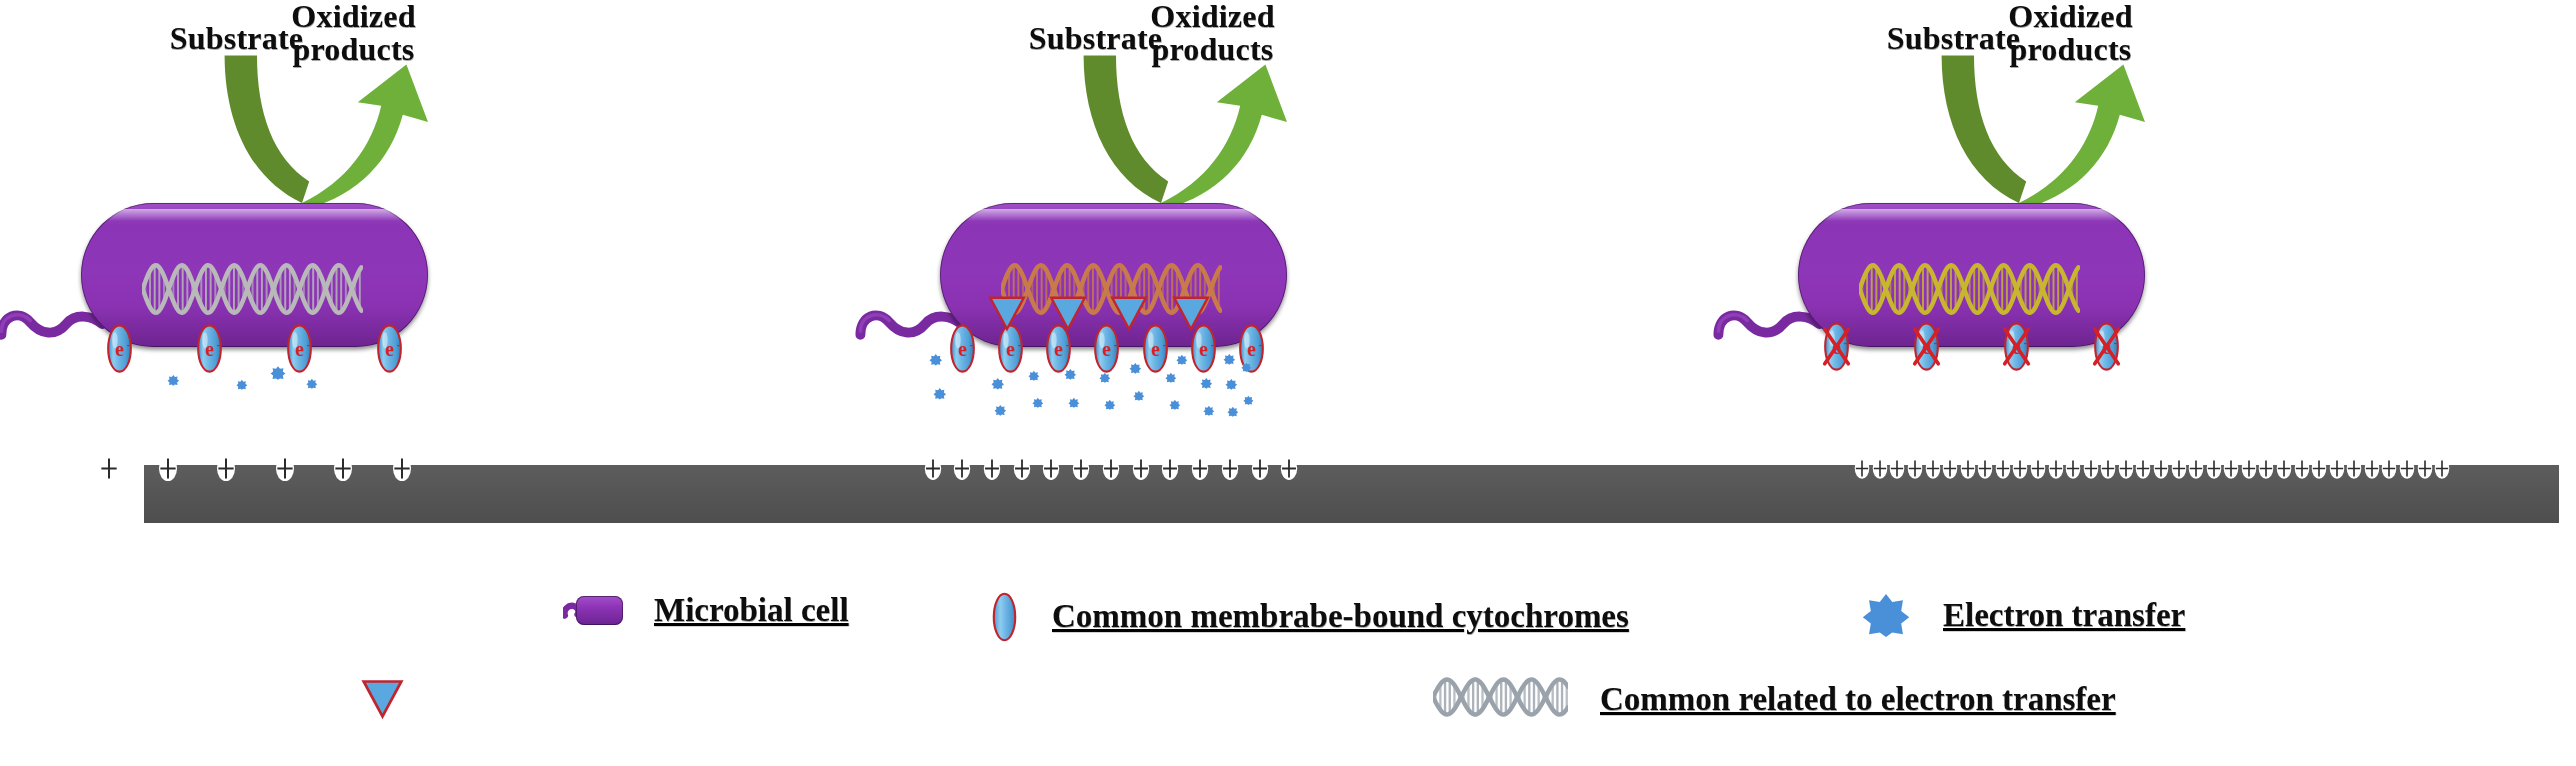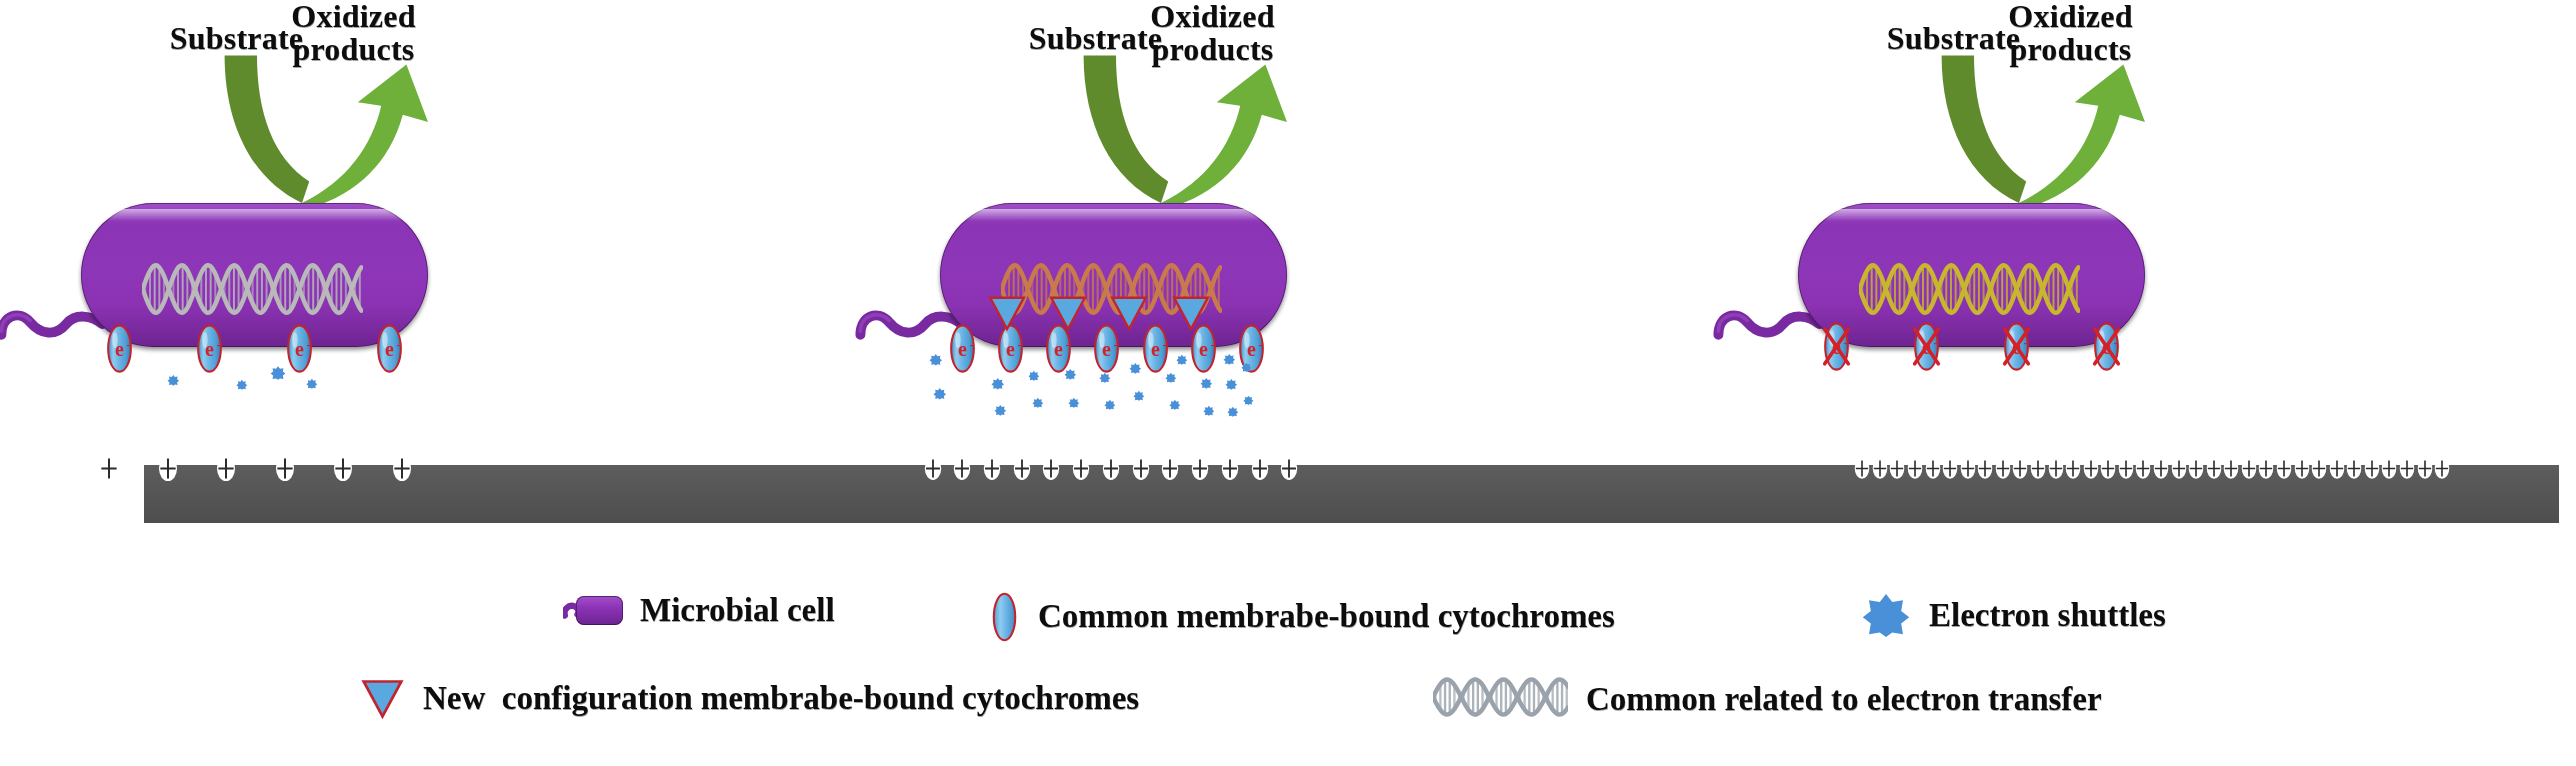--- a/index.html
+++ b/index.html
@@ -54,21 +54,21 @@
 
   
   .electrode{position:absolute;left:144px;top:465px;width:2415px;height:58px;
       background:linear-gradient(180deg,#5d5d5d 0%,#565656 45%,#4e4e4e 100%);
       z-index:1;}
   .plus{position:absolute;z-index:7;}
 
   
   .legend{position:absolute;left:0;top:590px;width:2576px;}
   .legend-row{position:relative;height:56px;}
-  .lg-item{position:absolute;display:flex;align-items:center;gap:18px;}
+  .lg-item{position:absolute;display:flex;align-items:center;gap:32px;text-decoration:underline;}
   .lg-text{font-size:33px;font-weight:bold;color:#0d0d0d;white-space:pre;
            font-family:"Liberation Serif",serif;
            text-shadow:0.5px 0.5px 0 rgba(0,0,0,.35);}
   .lg-icon{display:flex;align-items:center;justify-content:center;}
 
   
   .mc-glyph{position:relative;width:59px;height:32px;}
   .mc-body{position:absolute;left:12.6px;top:1.8px;width:47px;height:29px;border-radius:8px;
      background:linear-gradient(180deg,#a24fc9 0%,#8c33b6 40%,#7a2aa1 75%,#6b2390 100%);
      box-shadow:inset 0 0 0 0.9px rgba(40,10,60,.6);}
@@ -873,34 +873,33 @@
         </span>
         <span class="lg-text">Common membrabe-bound cytochromes</span>
       </div>
 
       <div class="lg-item" style="left:1861px;top:1.8px;">
         <span class="lg-icon">
           <svg width="50" height="47" viewBox="0 0 56 52">
             <path d="M28 2 L35 11 L47 9 L45 21 L54 28 L45 35 L47 47 L35 45 L28 50 L21 45 L9 47 L11 35 L2 28 L11 21 L9 9 L21 11 Z" fill="#4a90d9"></path>
           </svg>
         </span>
-        <span class="lg-text">Electron shuttles</span>
+        <span class="lg-text">Electron transfer</span>
       </div>
 
     </div>
 
     <div class="legend-row" style="margin-top:31px;">
 
       <div class="lg-item" style="left:360px;top:0px;">
         <span class="lg-icon">
           <svg width="45" height="43" viewBox="0 0 50 48">
             <path d="M4 5 L46 5 L25 44 Z" fill="#59a8df" stroke="#c2242e" stroke-width="3"></path>
           </svg>
         </span>
-        <span class="lg-text">New  configuration membrabe-bound cytochromes</span>
       </div>
 
       <div class="lg-item" style="left:1433px;top:0px;">
         <span class="lg-icon">
           <span id="legend-dna"><svg width="135" height="40" viewBox="0 0 150 44">
                 <line x1="3.0" y1="27.8" x2="3.0" y2="16.2" stroke="#9aa3ab" stroke-width="2.6" opacity="0.49"></line>
                 <line x1="8.2" y1="36.3" x2="8.2" y2="7.7" stroke="#9aa3ab" stroke-width="2.6" opacity="0.71"></line>
                 <line x1="13.4" y1="41.0" x2="13.4" y2="3.0" stroke="#9aa3ab" stroke-width="2.6" opacity="0.83"></line>
                 <line x1="18.6" y1="40.6" x2="18.6" y2="3.4" stroke="#9aa3ab" stroke-width="2.6" opacity="0.82"></line>
                 <line x1="23.8" y1="35.3" x2="23.8" y2="8.7" stroke="#9aa3ab" stroke-width="2.6" opacity="0.68"></line>

